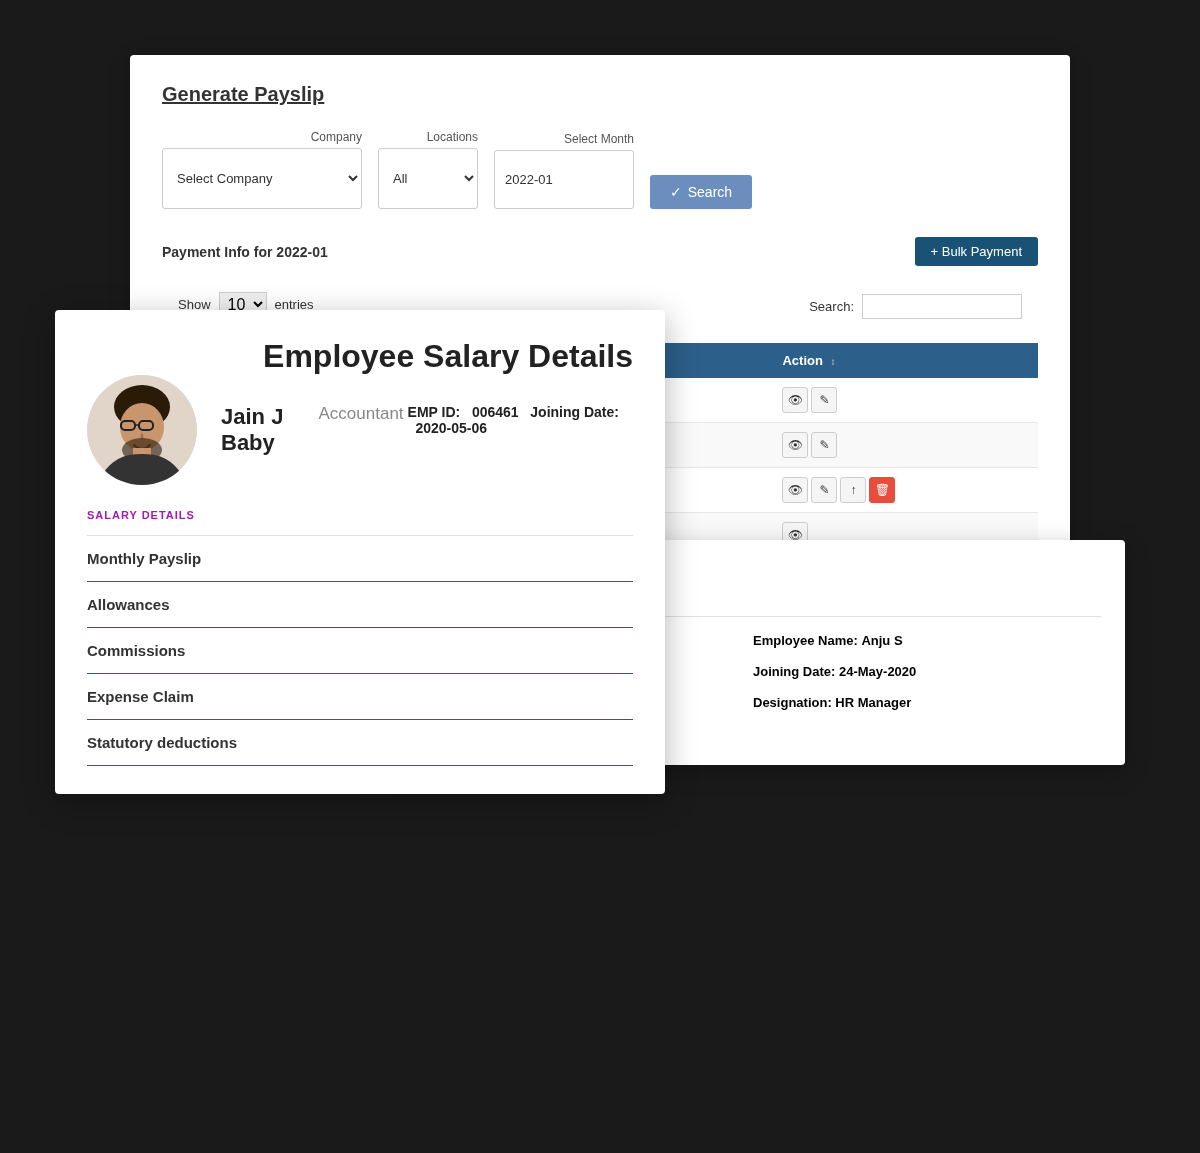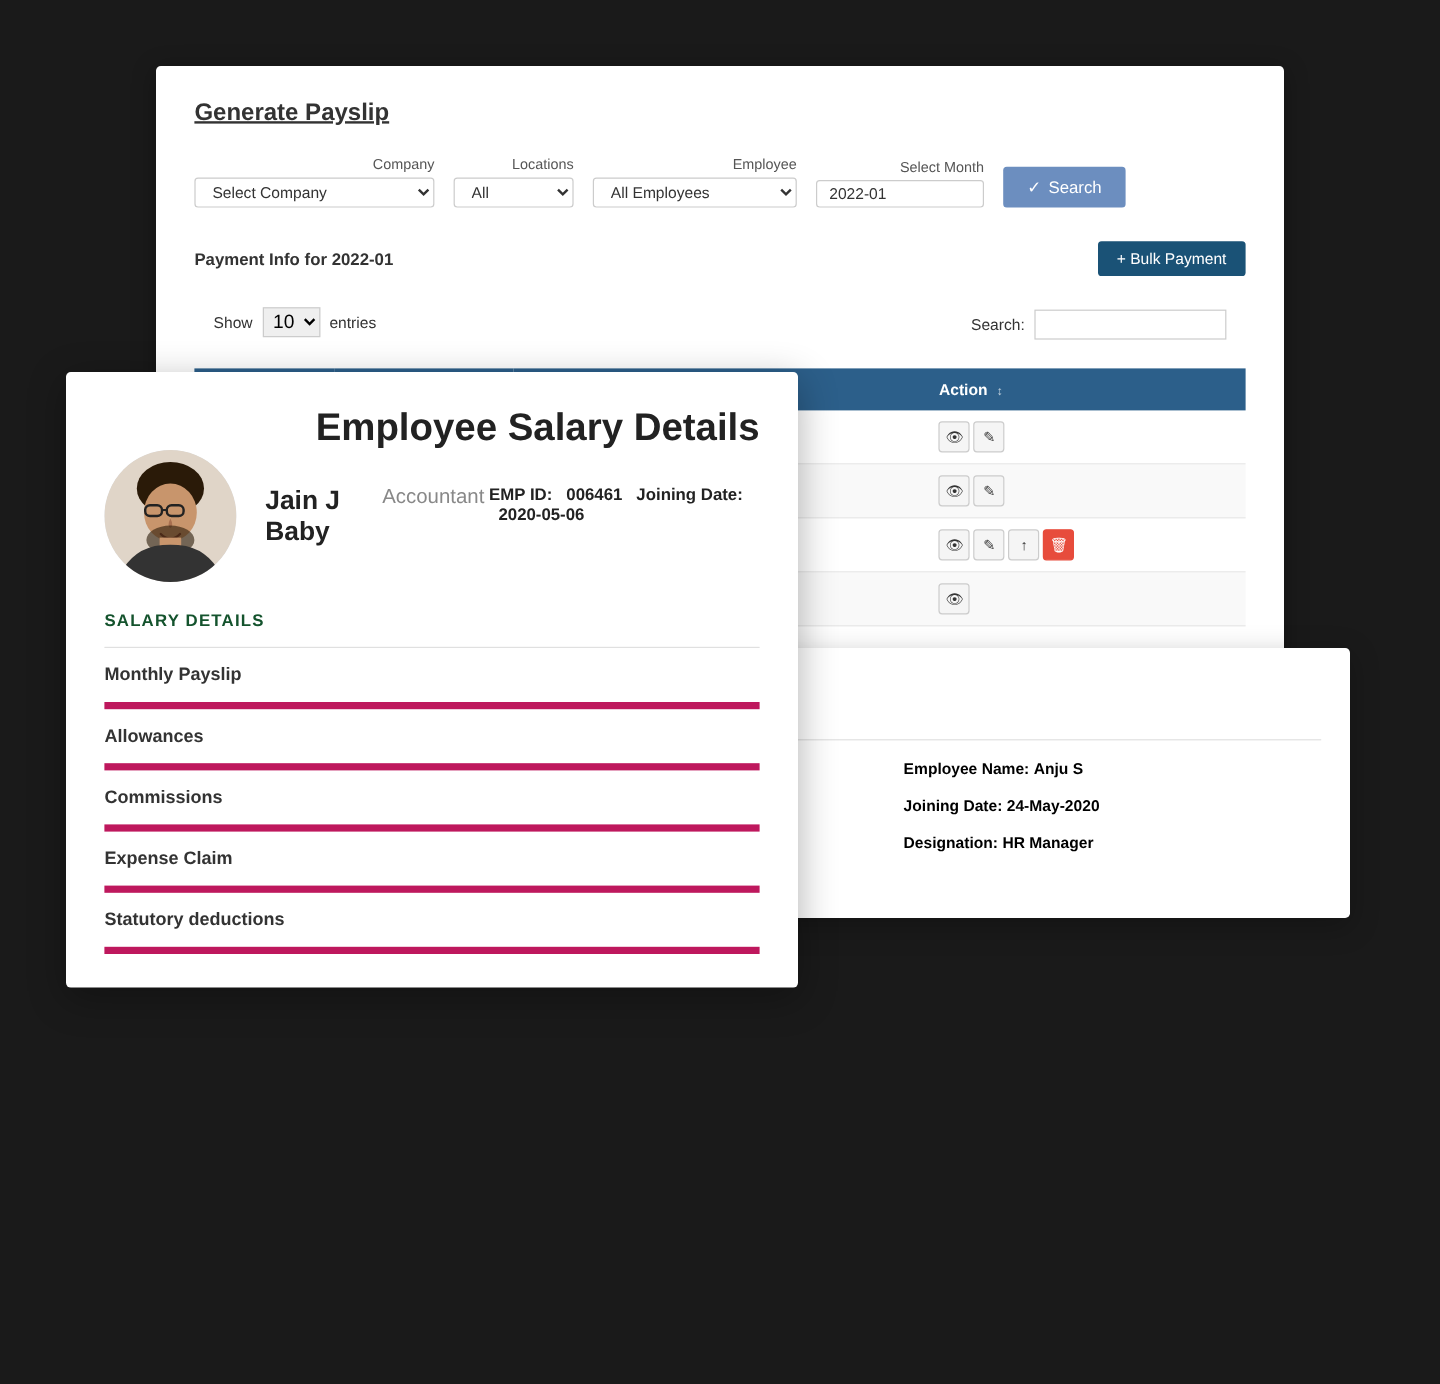--- a/index.html
+++ b/index.html
@@ -48,21 +48,21 @@
 
     .filter-group label {
       font-size: 12px;
       color: #555;
       text-align: right;
     }
 
     .filter-group select, .filter-group input[type="text"] {
       border: 1px solid #ccc;
       border-radius: 3px;
-      padding: 3px 10px;
+      padding: 21px 10px;
       font-size: 13px;
       color: #333;
       background: #fff;
     }
 
     .filter-group select {
       appearance: auto;
     }
 
     .company-select { width: 200px; }
@@ -280,38 +280,38 @@
       margin-bottom: 8px;
     }
 
     .employee-meta {
       font-size: 14px;
       color: #222;
       font-weight: 600;
     }
 
     .salary-section-title {
-      font-size: 14px;
+      font-size: 11px;
       font-weight: 700;
-      color: #14532d;
+      color: #a21caf;
       letter-spacing: 1px;
       margin-bottom: 14px;
     }
 
     .salary-items-list {
       list-style: none;
       border-top: 1px solid #e0e0e0;
     }
 
     .salary-items-list li {
       padding: 14px 0;
       font-size: 15px;
       font-weight: 600;
       color: #333;
-      border-bottom: 6px solid #be185d;
+      border-bottom: 1px solid #be185d;
       cursor: pointer;
     }
 
     .col-sort {
       display: inline-block;
       font-size: 10px;
       margin-left: 4px;
       opacity: 0.7;
     }
 
@@ -332,26 +332,20 @@
     <div class="filter-group">
       <label>Company</label>
       <select class="company-select">
         <option>Select Company</option>
       </select>
     </div>
     <div class="filter-group">
       <label>Locations</label>
       <select class="location-select">
         <option>All</option>
-      </select>
-    </div>
-    <div class="filter-group">
-      <label>Employee</label>
-      <select class="employee-select">
-        <option>All Employees</option>
       </select>
     </div>
     <div class="filter-group">
       <label>Select Month</label>
       <input type="text" class="month-input" value="2022-01" style="">
     </div>
     <button class="search-btn">
       <span>✓</span>
       <span>Search</span>
     </button>

